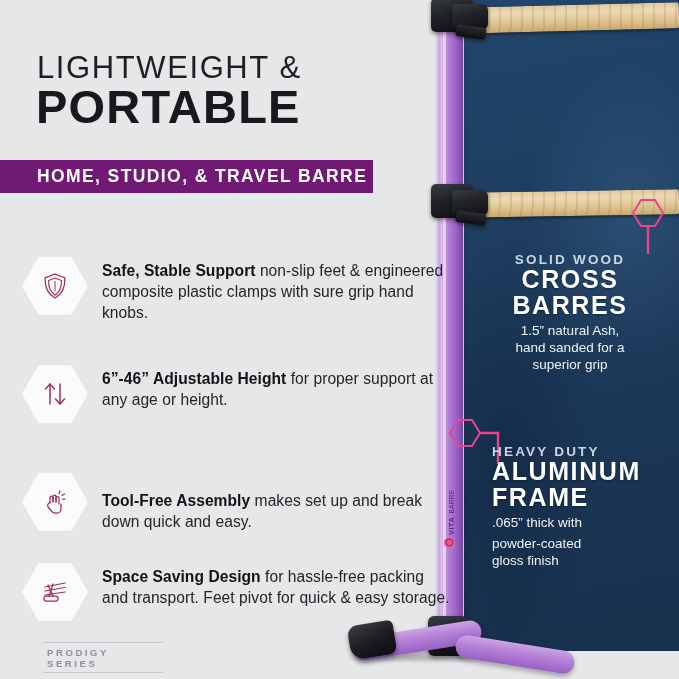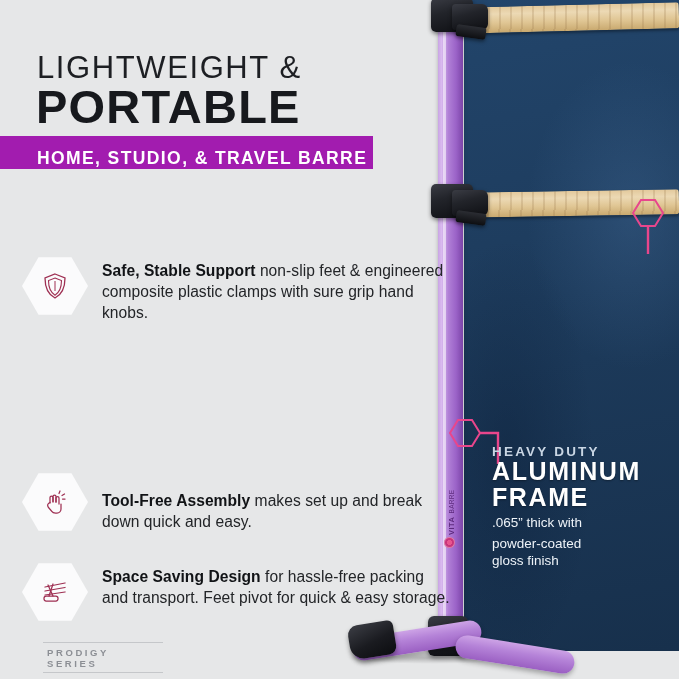--- a/index.html
+++ b/index.html
@@ -133,22 +133,22 @@
     font-size:31px; font-weight:400; letter-spacing:1.6px; color:#1d1f23;
     font-stretch:condensed; white-space:nowrap;
   }
   .title-lg {
     position:absolute; left:36px; top:83px;
     font-size:47px; font-weight:800; letter-spacing:1.2px; color:#17191d;
     line-height:1; white-space:nowrap;
   }
 
   .pink-band {
-    position:absolute; left:0px; top:136px; width:373px; height:33px;
-    background:#a21caf; display:flex; align-items:flex-end;
+    position:absolute; left:0px; top:160px; width:373px; height:33px;
+    background:#701a75; display:flex; align-items:center;
   }
   .pink-band span {
     margin-left:37px; color:#fff; font-size:17.5px; font-weight:700;
     letter-spacing:1.4px; white-space:nowrap;
   }
 
   
   .feature { position:absolute; left:22px; width:430px; display:flex; align-items:flex-start;margin-top:44px; }
   .f1 { top:212px; } .f2 { top:320px; } .f3 { top:428px;align-items:flex-end; } .f4 { top:518px; }
 
@@ -210,20 +210,28 @@
   <svg class="hexmark" style="left:627px; top:198px; width:42px; height:58px;">
     <polygon points="14,2 28,2 36,15 28,28 14,28 6,15" fill="none" stroke="#e8468c" stroke-width="2"></polygon>
     <line x1="21" y1="28" x2="21" y2="56" stroke="#e8468c" stroke-width="2.4"></line>
   </svg>
 
   <svg class="hexmark" style="left:446px; top:418px; width:60px; height:50px;">
     <polygon points="12,2 26,2 34,15 26,28 12,28 4,15" fill="none" stroke="#e8468c" stroke-width="2"></polygon>
     <polyline points="34,15 52,15 52,46" fill="none" stroke="#e8468c" stroke-width="2.4"></polyline>
   </svg>
 
+  <div class="callout callout-wood">
+    <div class="kicker">SOLID WOOD</div>
+    <div class="big">CROSS</div>
+    <div class="big">BARRES</div>
+    <div class="sub">1.5” natural Ash,</div>
+    <div class="sub" style="margin-top:0">hand sanded for a</div>
+    <div class="sub" style="margin-top:0">superior grip</div>
+  </div>
 
   <div class="callout callout-alum">
     <div class="kicker">HEAVY DUTY</div>
     <div class="big">ALUMINUM</div>
     <div class="big">FRAME</div>
     <div class="sub">.065” thick with</div>
     <div class="sub" style="margin-top:4px">powder-coated</div>
     <div class="sub" style="margin-top:0">gloss finish</div>
   </div>
 
@@ -243,20 +251,36 @@
           <path d="M13 2 L23 6 C23 16 19 23 13 26 C7 23 3 16 3 6 Z" fill="none" stroke="#9e2f52" stroke-width="1.3"></path>
           <path d="M13 6 L19.5 8.6 C19.5 16 16.6 21 13 23.2 C9.4 21 6.5 16 6.5 8.6 Z" fill="none" stroke="#9e2f52" stroke-width="1.1"></path>
           <path d="M13 9 L13 19" stroke="#9e2f52" stroke-width="1" fill="none"></path>
         </svg>
       </div>
       <div class="ftext">
         <b>Safe, Stable Support</b><span> non-slip feet &amp; engineered composite plastic clamps with sure grip hand knobs.</span>
       </div>
     </div>
 
+    <div class="feature f2">
+      <div class="hexbadge">
+        <div class="hexbg"></div>
+        <svg width="28" height="28" viewBox="0 0 28 28">
+          <g stroke="#9e2f52" stroke-width="1.5" fill="none" stroke-linecap="round">
+            <line x1="9" y1="24" x2="9" y2="4"></line>
+            <polyline points="4.5,9 9,4 13.5,9"></polyline>
+            <line x1="19" y1="4" x2="19" y2="24"></line>
+            <polyline points="14.5,19 19,24 23.5,19"></polyline>
+          </g>
+        </svg>
+      </div>
+      <div class="ftext">
+        <b>6”-46” Adjustable Height</b><span> for proper support at any age or height.</span>
+      </div>
+    </div>
 
     <div class="feature f3">
       <div class="hexbadge">
         <div class="hexbg"></div>
         <svg width="28" height="28" viewBox="0 0 28 28">
           <g stroke="#9e2f52" stroke-width="1.25" fill="none" stroke-linecap="round" stroke-linejoin="round">
             <path d="M9 15 L9 9.5 a1.5 1.5 0 0 1 3 0 L12 14"></path>
             <path d="M12 13.5 L12 8.5 a1.5 1.5 0 0 1 3 0 L15 14"></path>
             <path d="M15 14 L15 10 a1.5 1.5 0 0 1 3 0 L18 16"></path>
             <path d="M9 14.5 C6.5 15.5 6 17.5 7.5 19.5 L10.5 23 a5 5 0 0 0 4 2 h1.5 a4 4 0 0 0 4 -4 L20 16"></path>

